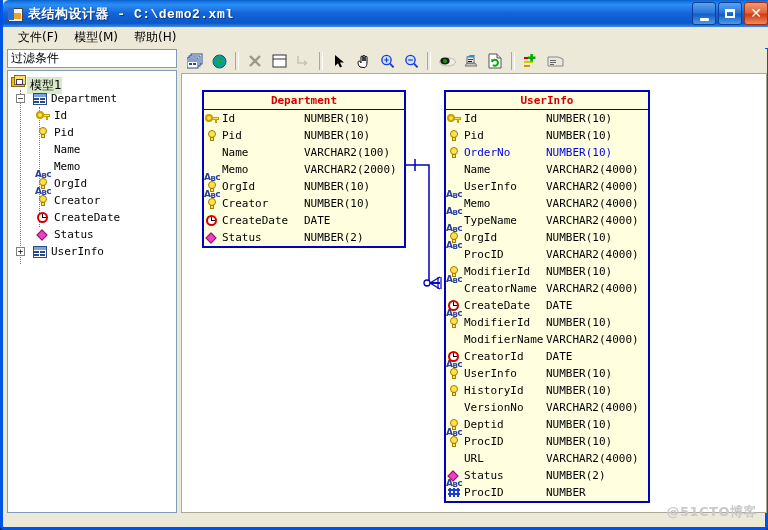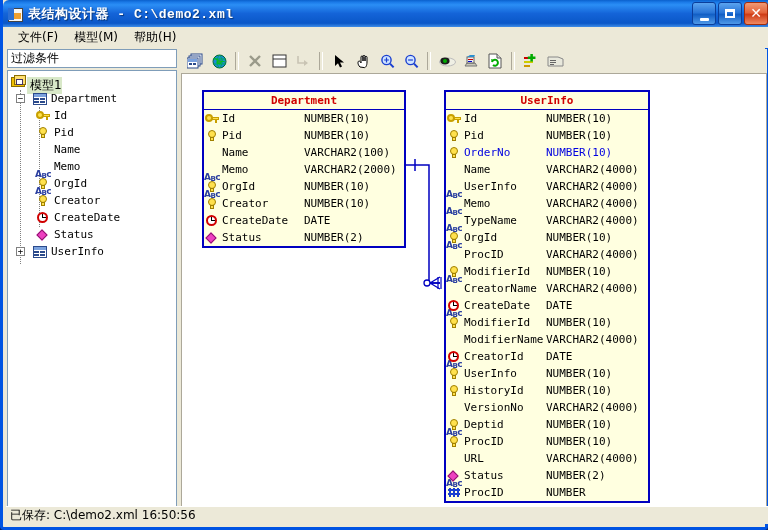--- a/index.html
+++ b/index.html
@@ -646,17 +646,15 @@
             <span class="g" style="left:7px;top:2px;width:2px;height:9px;"></span>
             <span class="g" style="left:11px;top:2px;width:2px;height:9px;"></span>
           </span>
           <span class="rname">ProcID</span>
           <span class="rtype" style="left:100px;">NUMBER</span>
         </div>
       </div>
     </div>
   </div>
 
-  <div id="statusbar">
-    <span id="status-text">已保存: C:\demo2.xml 16:50:56</span>
-  </div>
-
+
+  <div id="watermark">@51CTO博客</div>
 </div>
 
 </body></html>

